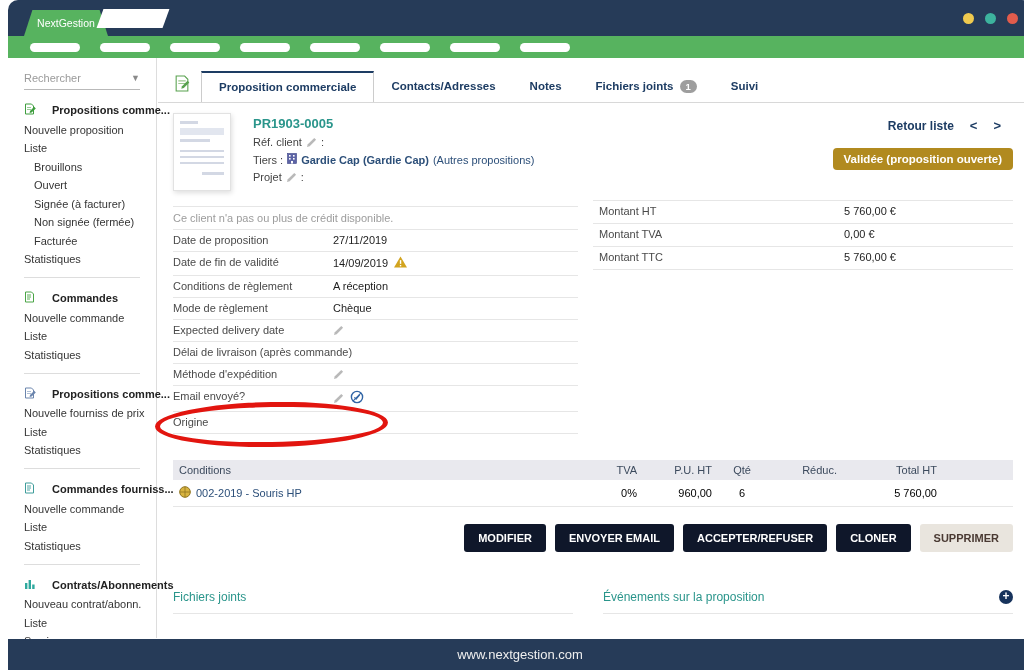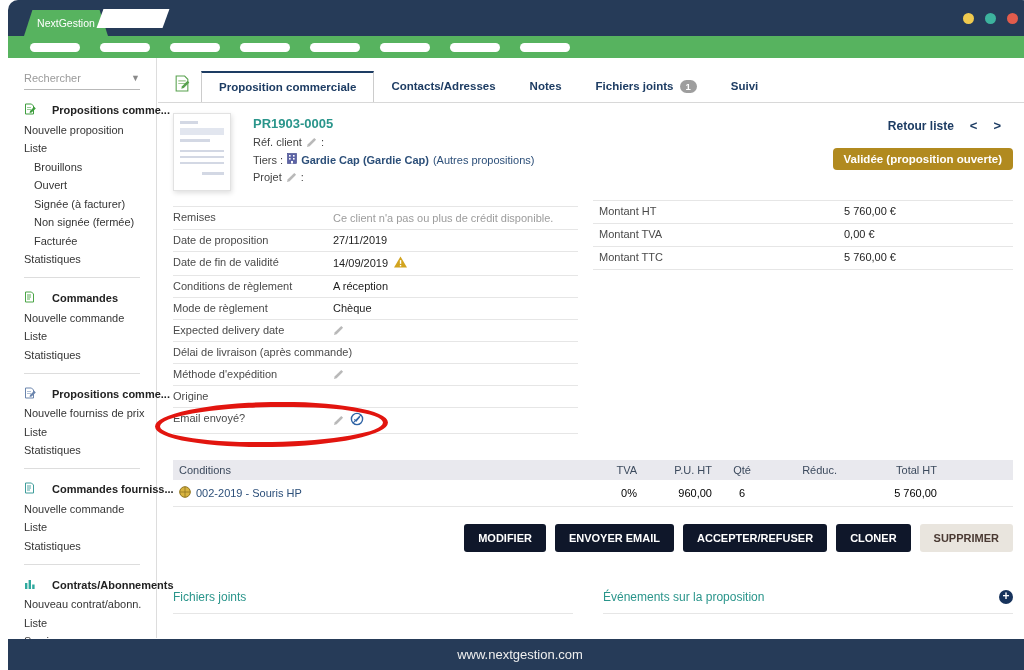--- a/index.html
+++ b/index.html
@@ -273,21 +273,20 @@
     <div class="banner-nav">
       <span style="cursor:pointer">Retour liste</span>
       <span class="chev">&lt;</span>
       <span class="chev">&gt;</span>
     </div>
     <div class="status-badge">Validée (proposition ouverte)</div>
   </div>
 
   <div class="fields">
     <div class="frow">
-      <div class="flabel">Remises</div>
       <div class="fval" style="display:block">
         <div class="note">Ce client n'a pas ou plus de crédit disponible.</div>
       </div>
     </div>
     <div class="frow">
       <div class="flabel">Date de proposition</div>
       <div class="fval">27/11/2019</div>
     </div>
     <div class="frow">
       <div class="flabel">Date de fin de validité</div>
@@ -324,40 +323,40 @@
     </div>
     <div class="frow">
       <div class="flabel">Méthode d'expédition</div>
       <div class="fval">
           <span class="pencil">
             <svg width="11" height="11" viewBox="0 0 12 12">
               <path d="M1 11l1-3 7-7 2 2-7 7z" fill="#b9b9b9"></path>
             </svg>
           </span>
         </div>
-    </div>
-    <div class="frow">
-      <div class="flabel">Origine</div>
-      <div class="fval"></div>
     </div>
     <div class="frow">
       <div class="flabel">Email envoyé?</div>
       <div class="fval">
         <span class="pencil">
             <svg width="11" height="11" viewBox="0 0 12 12">
               <path d="M1 11l1-3 7-7 2 2-7 7z" fill="#b9b9b9"></path>
             </svg>
           </span>
         <span><svg width="14" height="14" viewBox="0 0 16 16">
               <circle cx="8" cy="8" r="6.4" fill="none" stroke="#3064a5" stroke-width="1.6"></circle>
               <path d="M5 8.4l2 2 4-4.8" fill="none" stroke="#3064a5" stroke-width="1.5"></path>
               <line x1="12.6" y1="3.4" x2="3.4" y2="12.6" stroke="#3064a5" stroke-width="1.2"></line>
             </svg></span>
       </div>
     </div>
+    <div class="frow">
+      <div class="flabel">Origine</div>
+      <div class="fval"></div>
+    </div>
   </div>
 
   <div class="annotation-ellipse"></div>
 
   <div class="totals">
     <div class="trow">
       <div class="tlabel">Montant HT</div>
       <div class="tval">5 760,00 €</div>
     </div>
     <div class="trow">

